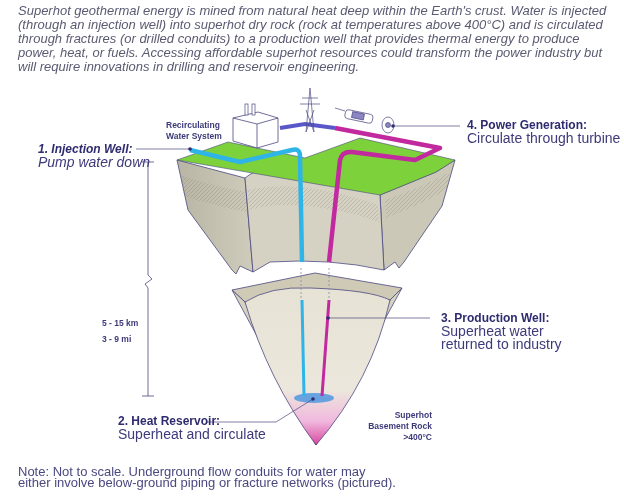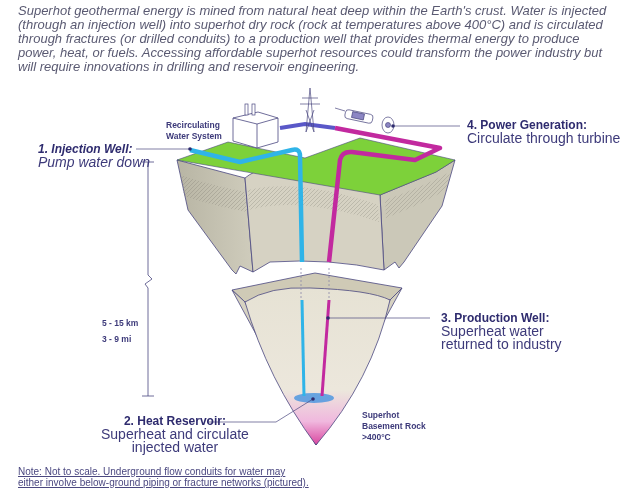--- a/index.html
+++ b/index.html
@@ -4,22 +4,22 @@
 <style>
   html, body { margin: 0; padding: 0; background: #ffffff; }
   body { width: 624px; height: 504px; position: relative; overflow: hidden;
          font-family: "Liberation Sans", "DejaVu Sans", sans-serif; color: #2e2b6e; }
   .intro { position: absolute; left: 18px; top: 4px; width: 600px;
            font-size: 13px; line-height: 14px; font-style: italic; color: #5a5a72; margin: 0; }
   .label { position: absolute; }
   .label .title { font-weight: bold; font-size: 12px; color: #2e2b6e; line-height: 14px; }
   .label .desc { font-size: 14px; color: #3d3a7a; line-height: 13px; }
   .small-label { position: absolute; font-weight: bold; font-size: 8.5px; line-height: 11px; color: #3d3a7a; }
-  .center { text-align: left; }
-  .note { position: absolute; left: 18px; top: 466px; font-size: 10px; line-height: 11px; color: #4b4880; text-decoration: underline; }
+  .center { text-align: right; }
+  .note { position: absolute; left: 18px; top: 466px; font-size: 13px; line-height: 11px; color: #4b4880; }
   svg.diagram { position: absolute; left: 0; top: 0; }
 </style>
 </head>
 <body>
 
 <p class="intro">Superhot geothermal energy is mined from natural heat deep within the Earth's crust. Water is injected (through an injection well) into superhot dry rock (rock at temperatures above 400°C) and is circulated through fractures (or drilled conduits) to a production well that provides thermal energy to produce power, heat, or fuels. Accessing affordable superhot resources could transform the power industry but will require innovations in drilling and reservoir engineering.</p>
 
 <svg class="diagram" width="624" height="504" viewBox="0 0 624 504">
   <defs>
     <linearGradient id="heatGrad" x1="0" y1="0" x2="0" y2="1">
@@ -130,24 +130,23 @@
   <div>5 - 15 km</div>
   <div>3 - 9 mi</div>
 </div>
 
 <div class="label" style="left:441px; top:311px;">
   <div class="title">3. Production Well:</div>
   <div class="desc">Superheat water</div>
   <div class="desc">returned to industry</div>
 </div>
 
-<div class="label" style="left:101px; top:414px;text-align:center;">
+<div class="label" style="left:118px; top:414px;">
   <div class="title">2. Heat Reservoir:</div>
   <div class="desc">Superheat and circulate</div>
-  <div class="desc">injected water</div>
 </div>
 
 <div class="small-label center" style="left:362px; top:410px; width:70px;">
   <div>Superhot</div>
   <div>Basement Rock</div>
   <div>&gt;400°C</div>
 </div>
 
 <div class="note">
   <div>Note: Not to scale. Underground flow conduits for water may</div>

